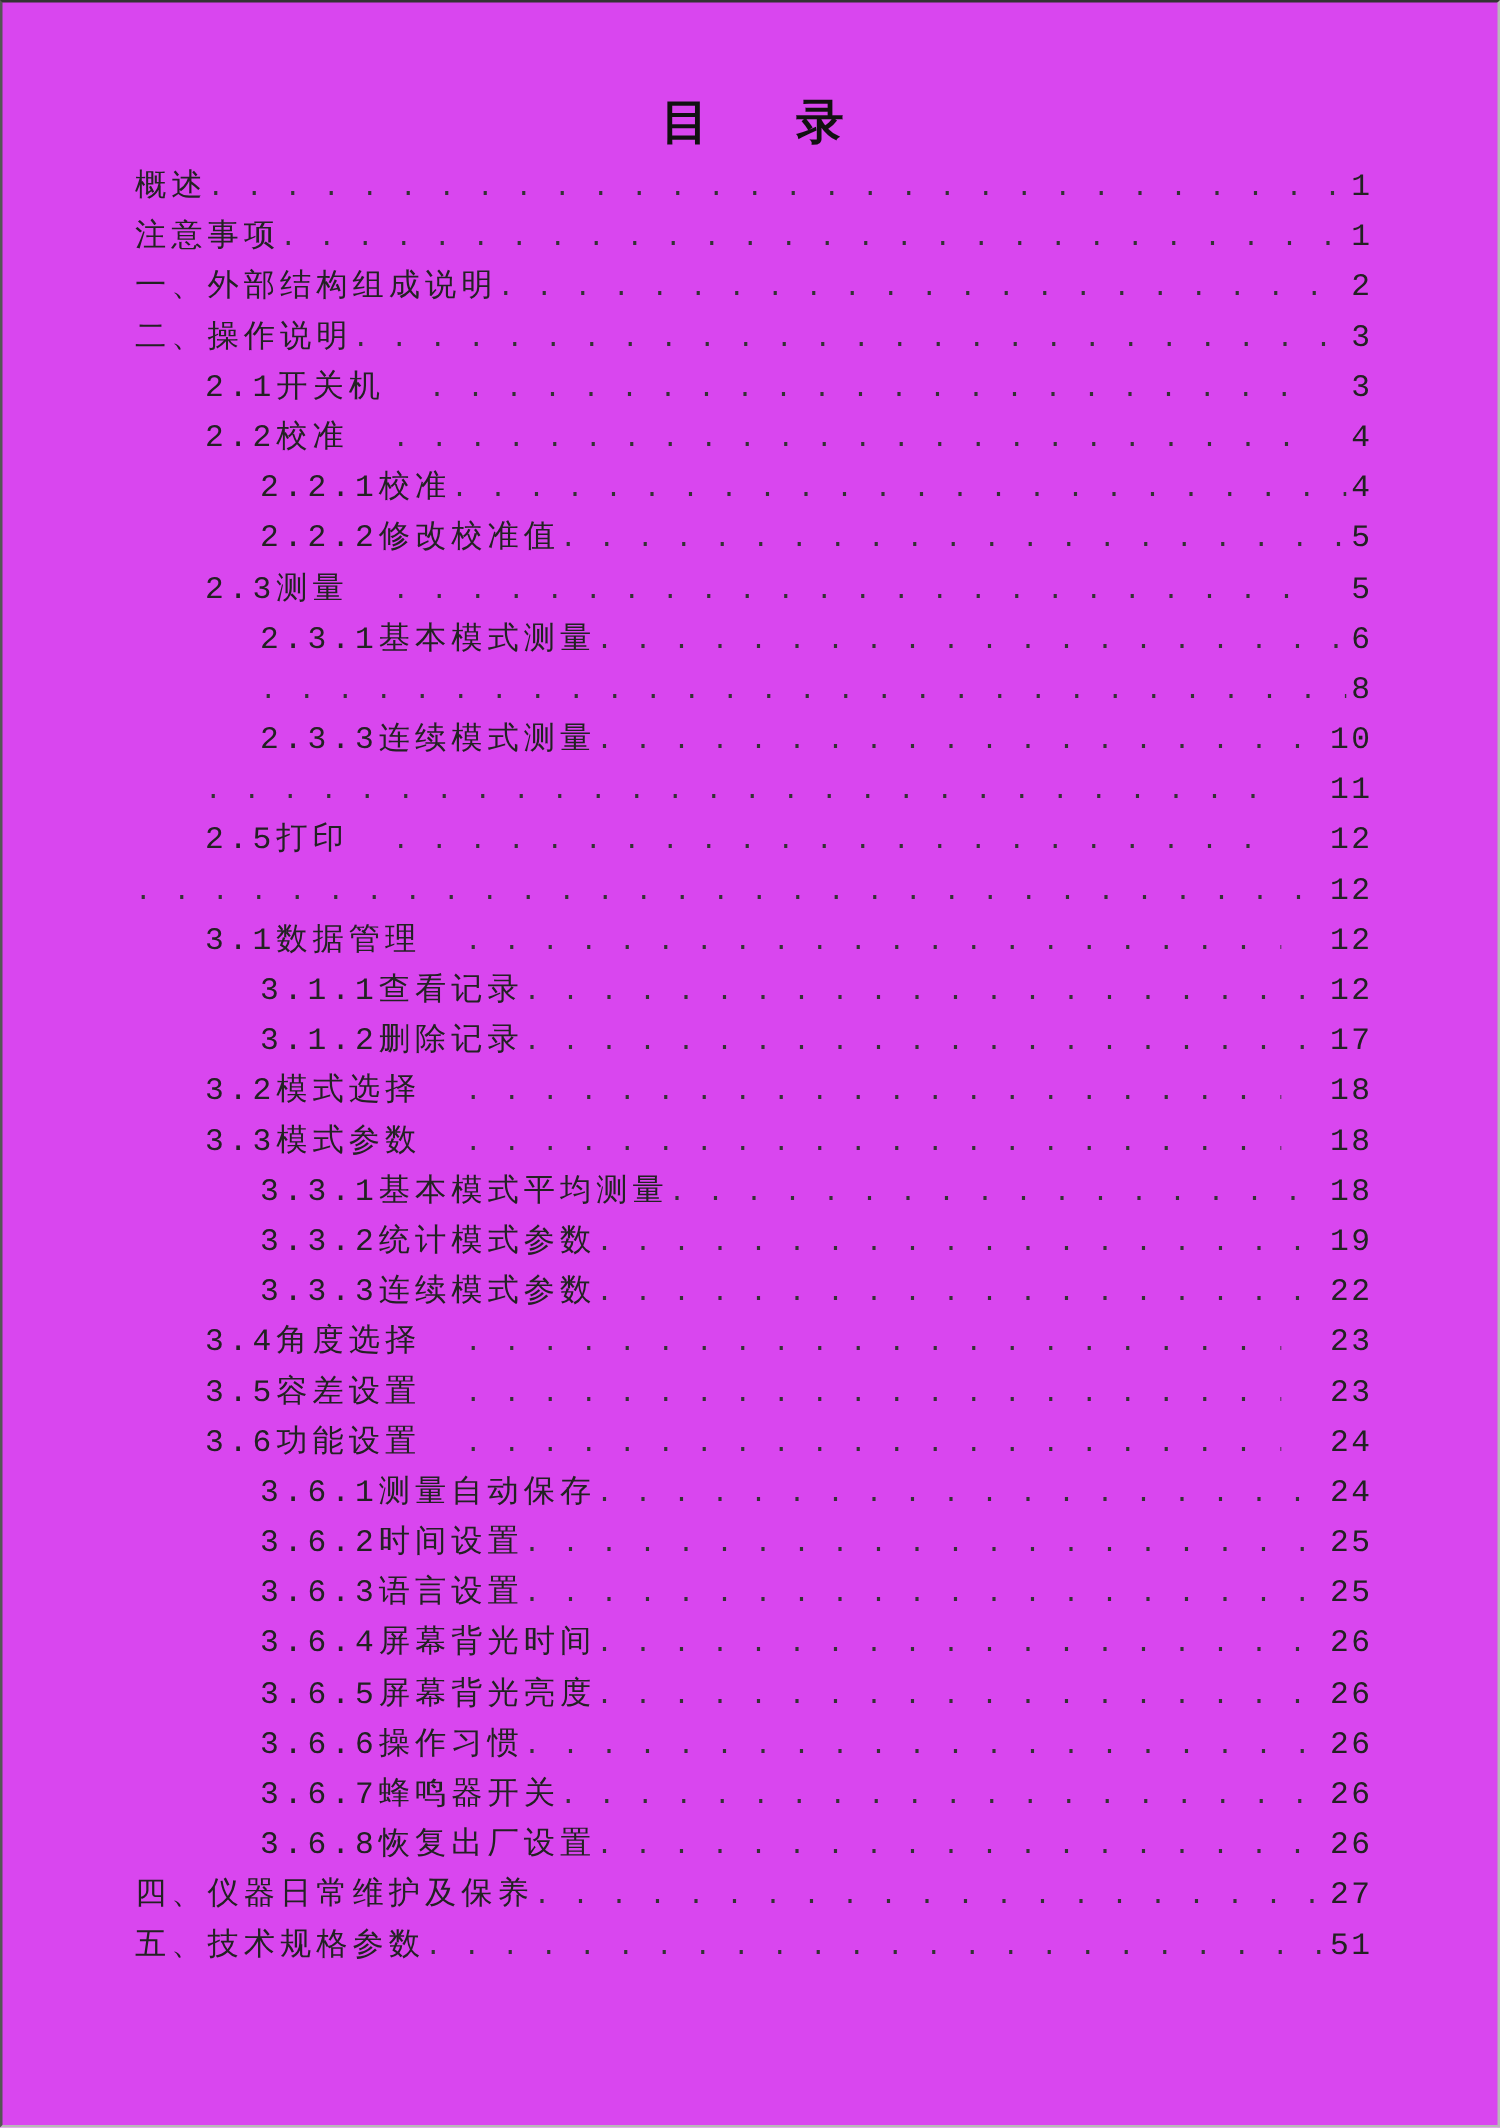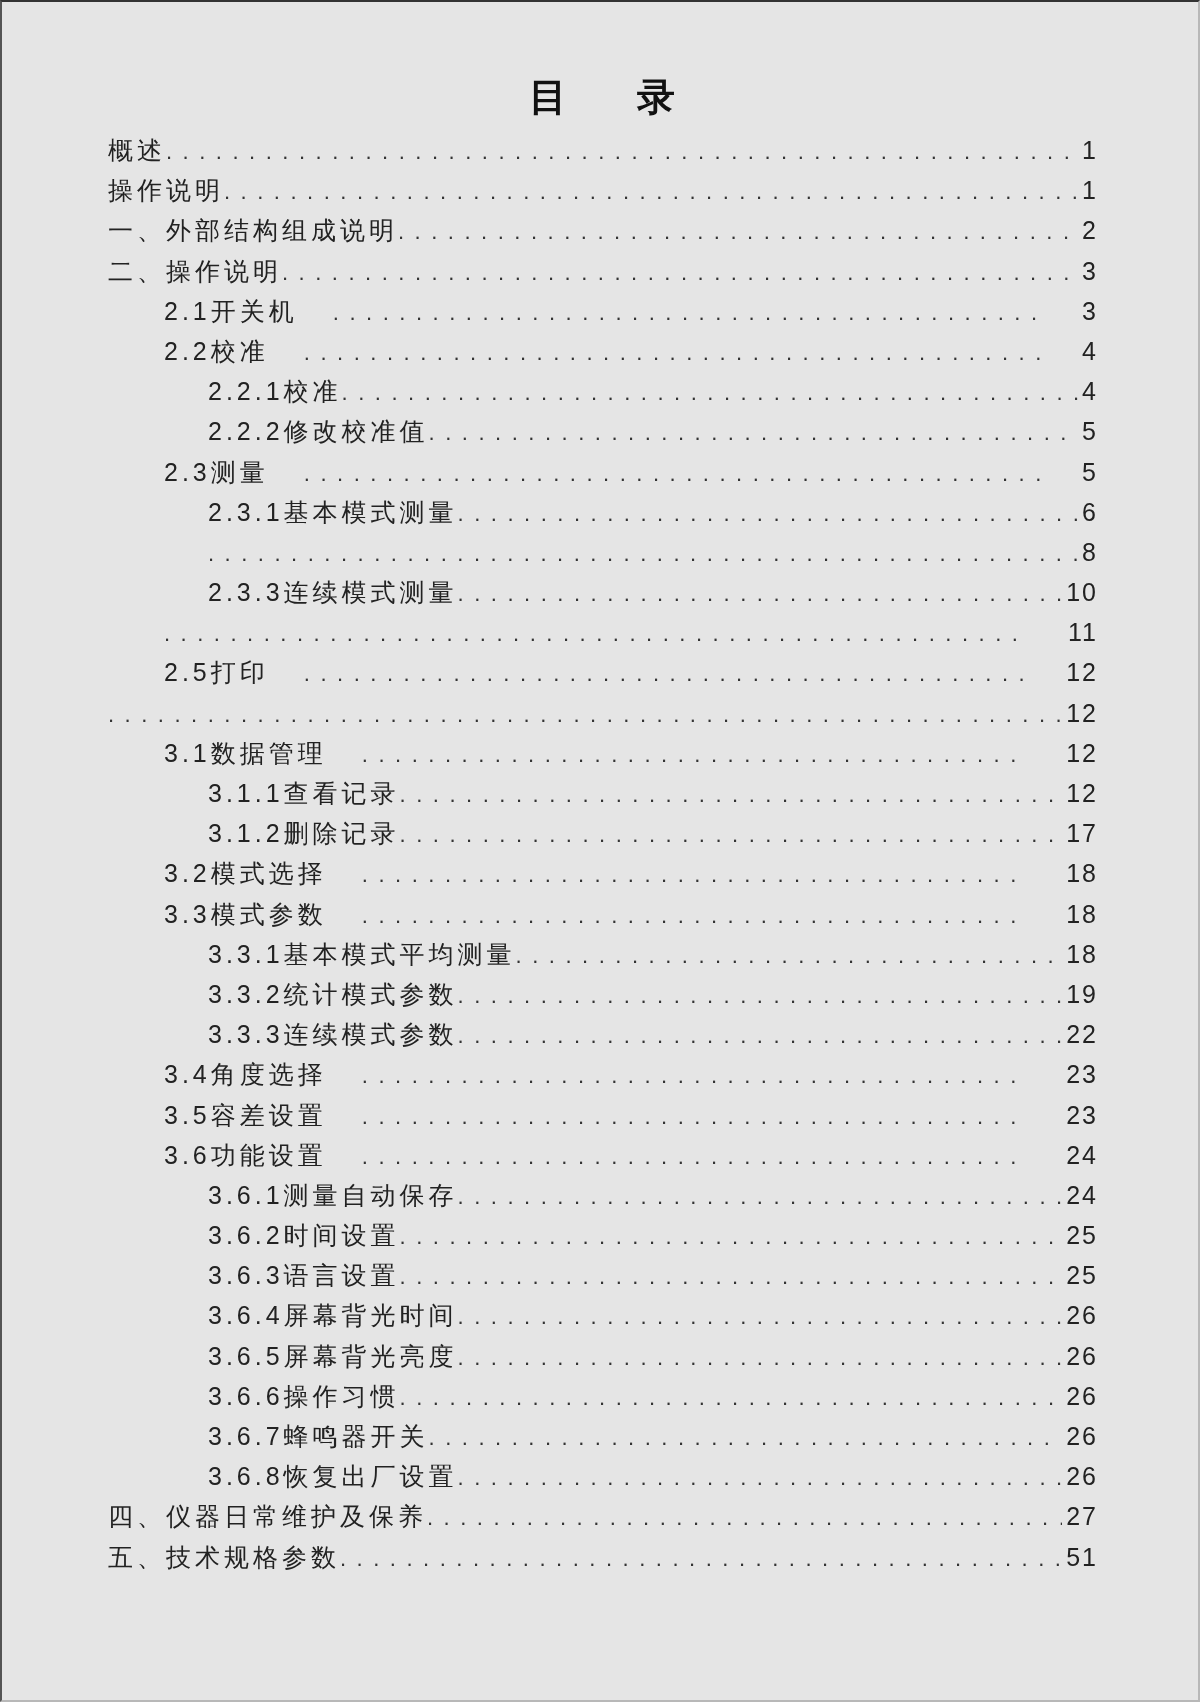--- a/index.html
+++ b/index.html
@@ -4,32 +4,32 @@
   <style>
     html, body { margin: 0; padding: 0; background: #ffffff; }
     body { width: 1200px; height: 1702px; position: relative; overflow: hidden; }
     .page {
       position: absolute; left: 0; top: 0; width: 1200px; height: 1702px;
       box-sizing: border-box;
       border-top: 2px solid #333333;
       border-left: 2px solid #555555;
       border-right: 2px solid #b8b8b8;
       border-bottom: 2px solid #b8b8b8;
-      background: #e5e5e5;
+      background: #d946ef;
     }
     .title {
       position: absolute; left: 0; top: 70px; width: 1200px; text-align: center;
       font-family: "DejaVu Sans", sans-serif; font-weight: bold;
       font-size: 38px; color: #111111; letter-spacing: 0;
     }
     .title span { display: inline-block; }
     .title .gap { width: 70px; }
     .toc {
       position: absolute; left: 106px; top: 128px; width: 990px;
-      font-family: Liberation Sans, sans-serif; color: #222222;
+      font-family: Liberation Mono, monospace; color: #222222;
     }
     .row {
       position: relative; height: 40.2px; line-height: 40px;
       display: flex; align-items: baseline; font-size: 25px;
     }
     .row.l1 { padding-left: 0; }
     .row.l2 { padding-left: 56px; gap: 35px; }
     .row.l3 { padding-left: 100px; }
     .label { white-space: nowrap; letter-spacing: 4px; }
     .dots {
@@ -54,21 +54,21 @@
     <span>目</span><span class="gap"></span><span>录</span>
   </div>
 
   <div class="toc" id="toc">
       <div class="row l1">
     <span class="label">概述</span>
     <span class="dots"></span>
     <span class="page-num">1</span>
   </div>
       <div class="row l1">
-    <span class="label">操作说明</span>
+    <span class="label">注意事项</span>
     <span class="dots"></span>
     <span class="page-num">1</span>
   </div>
       <div class="row l1">
     <span class="label">一、外部结构组成说明</span>
     <span class="dots"></span>
     <span class="page-num">2</span>
   </div>
       <div class="row l1">
     <span class="label">二、操作说明</span>

